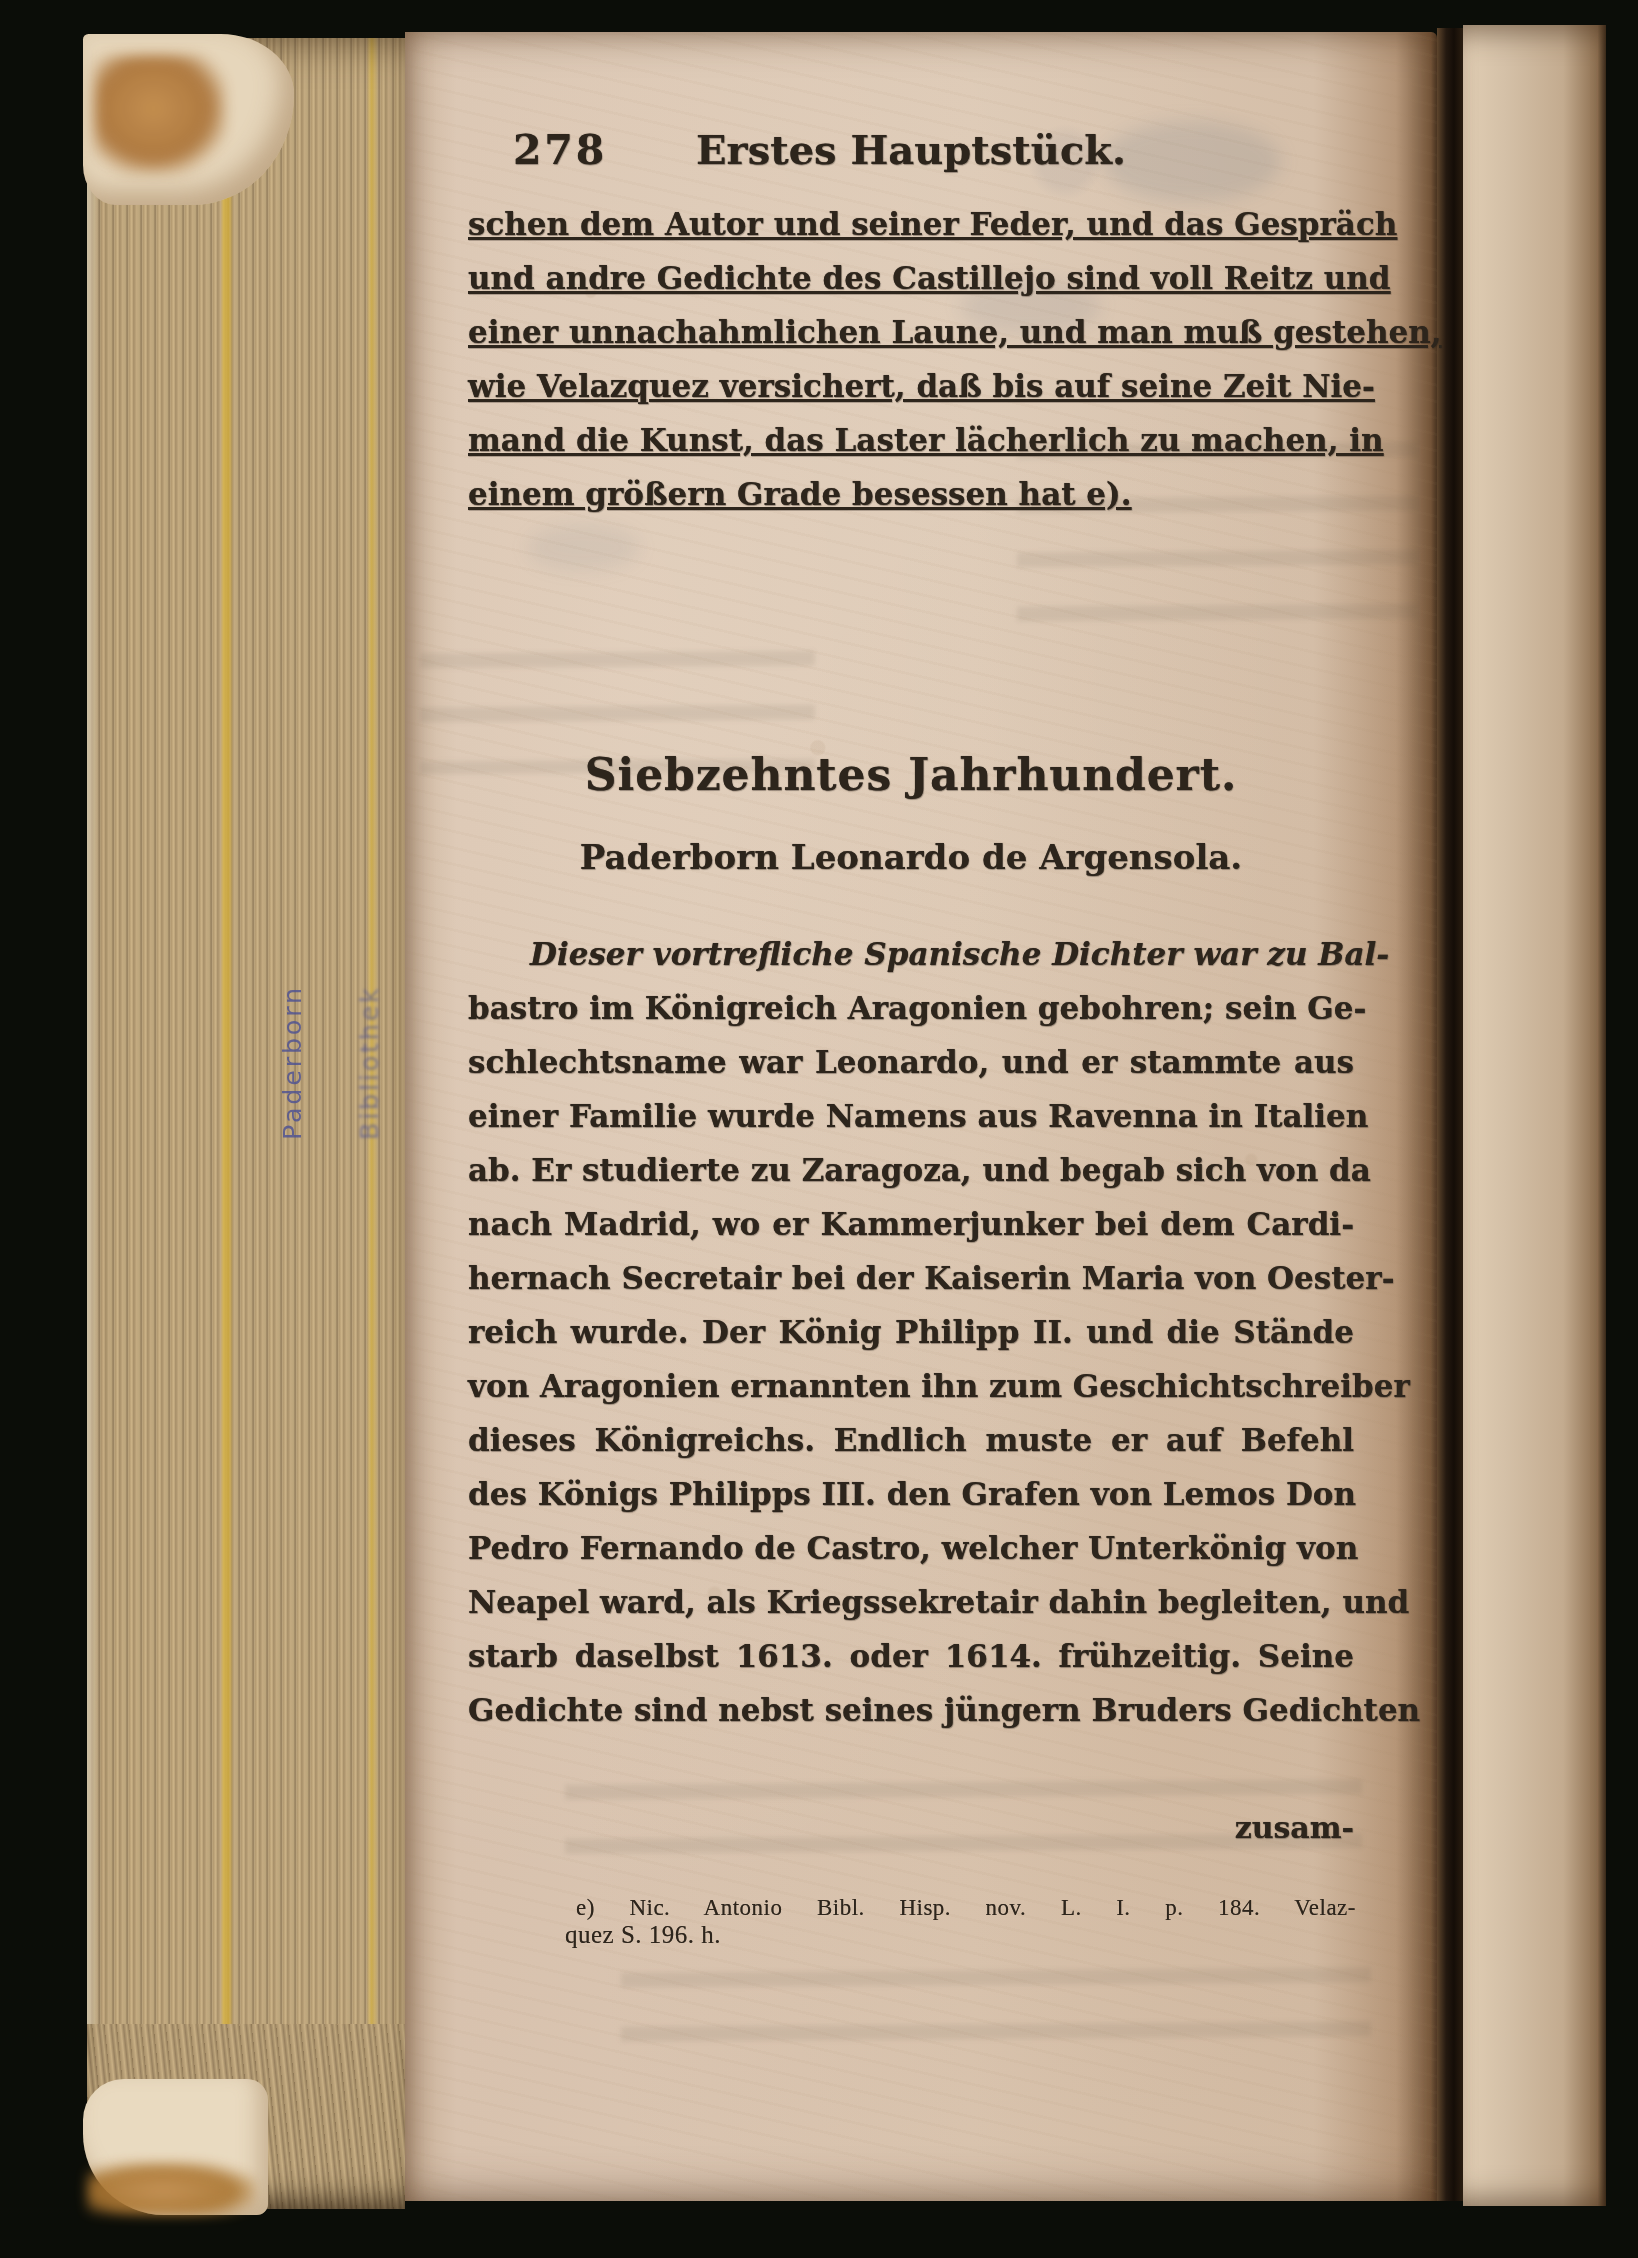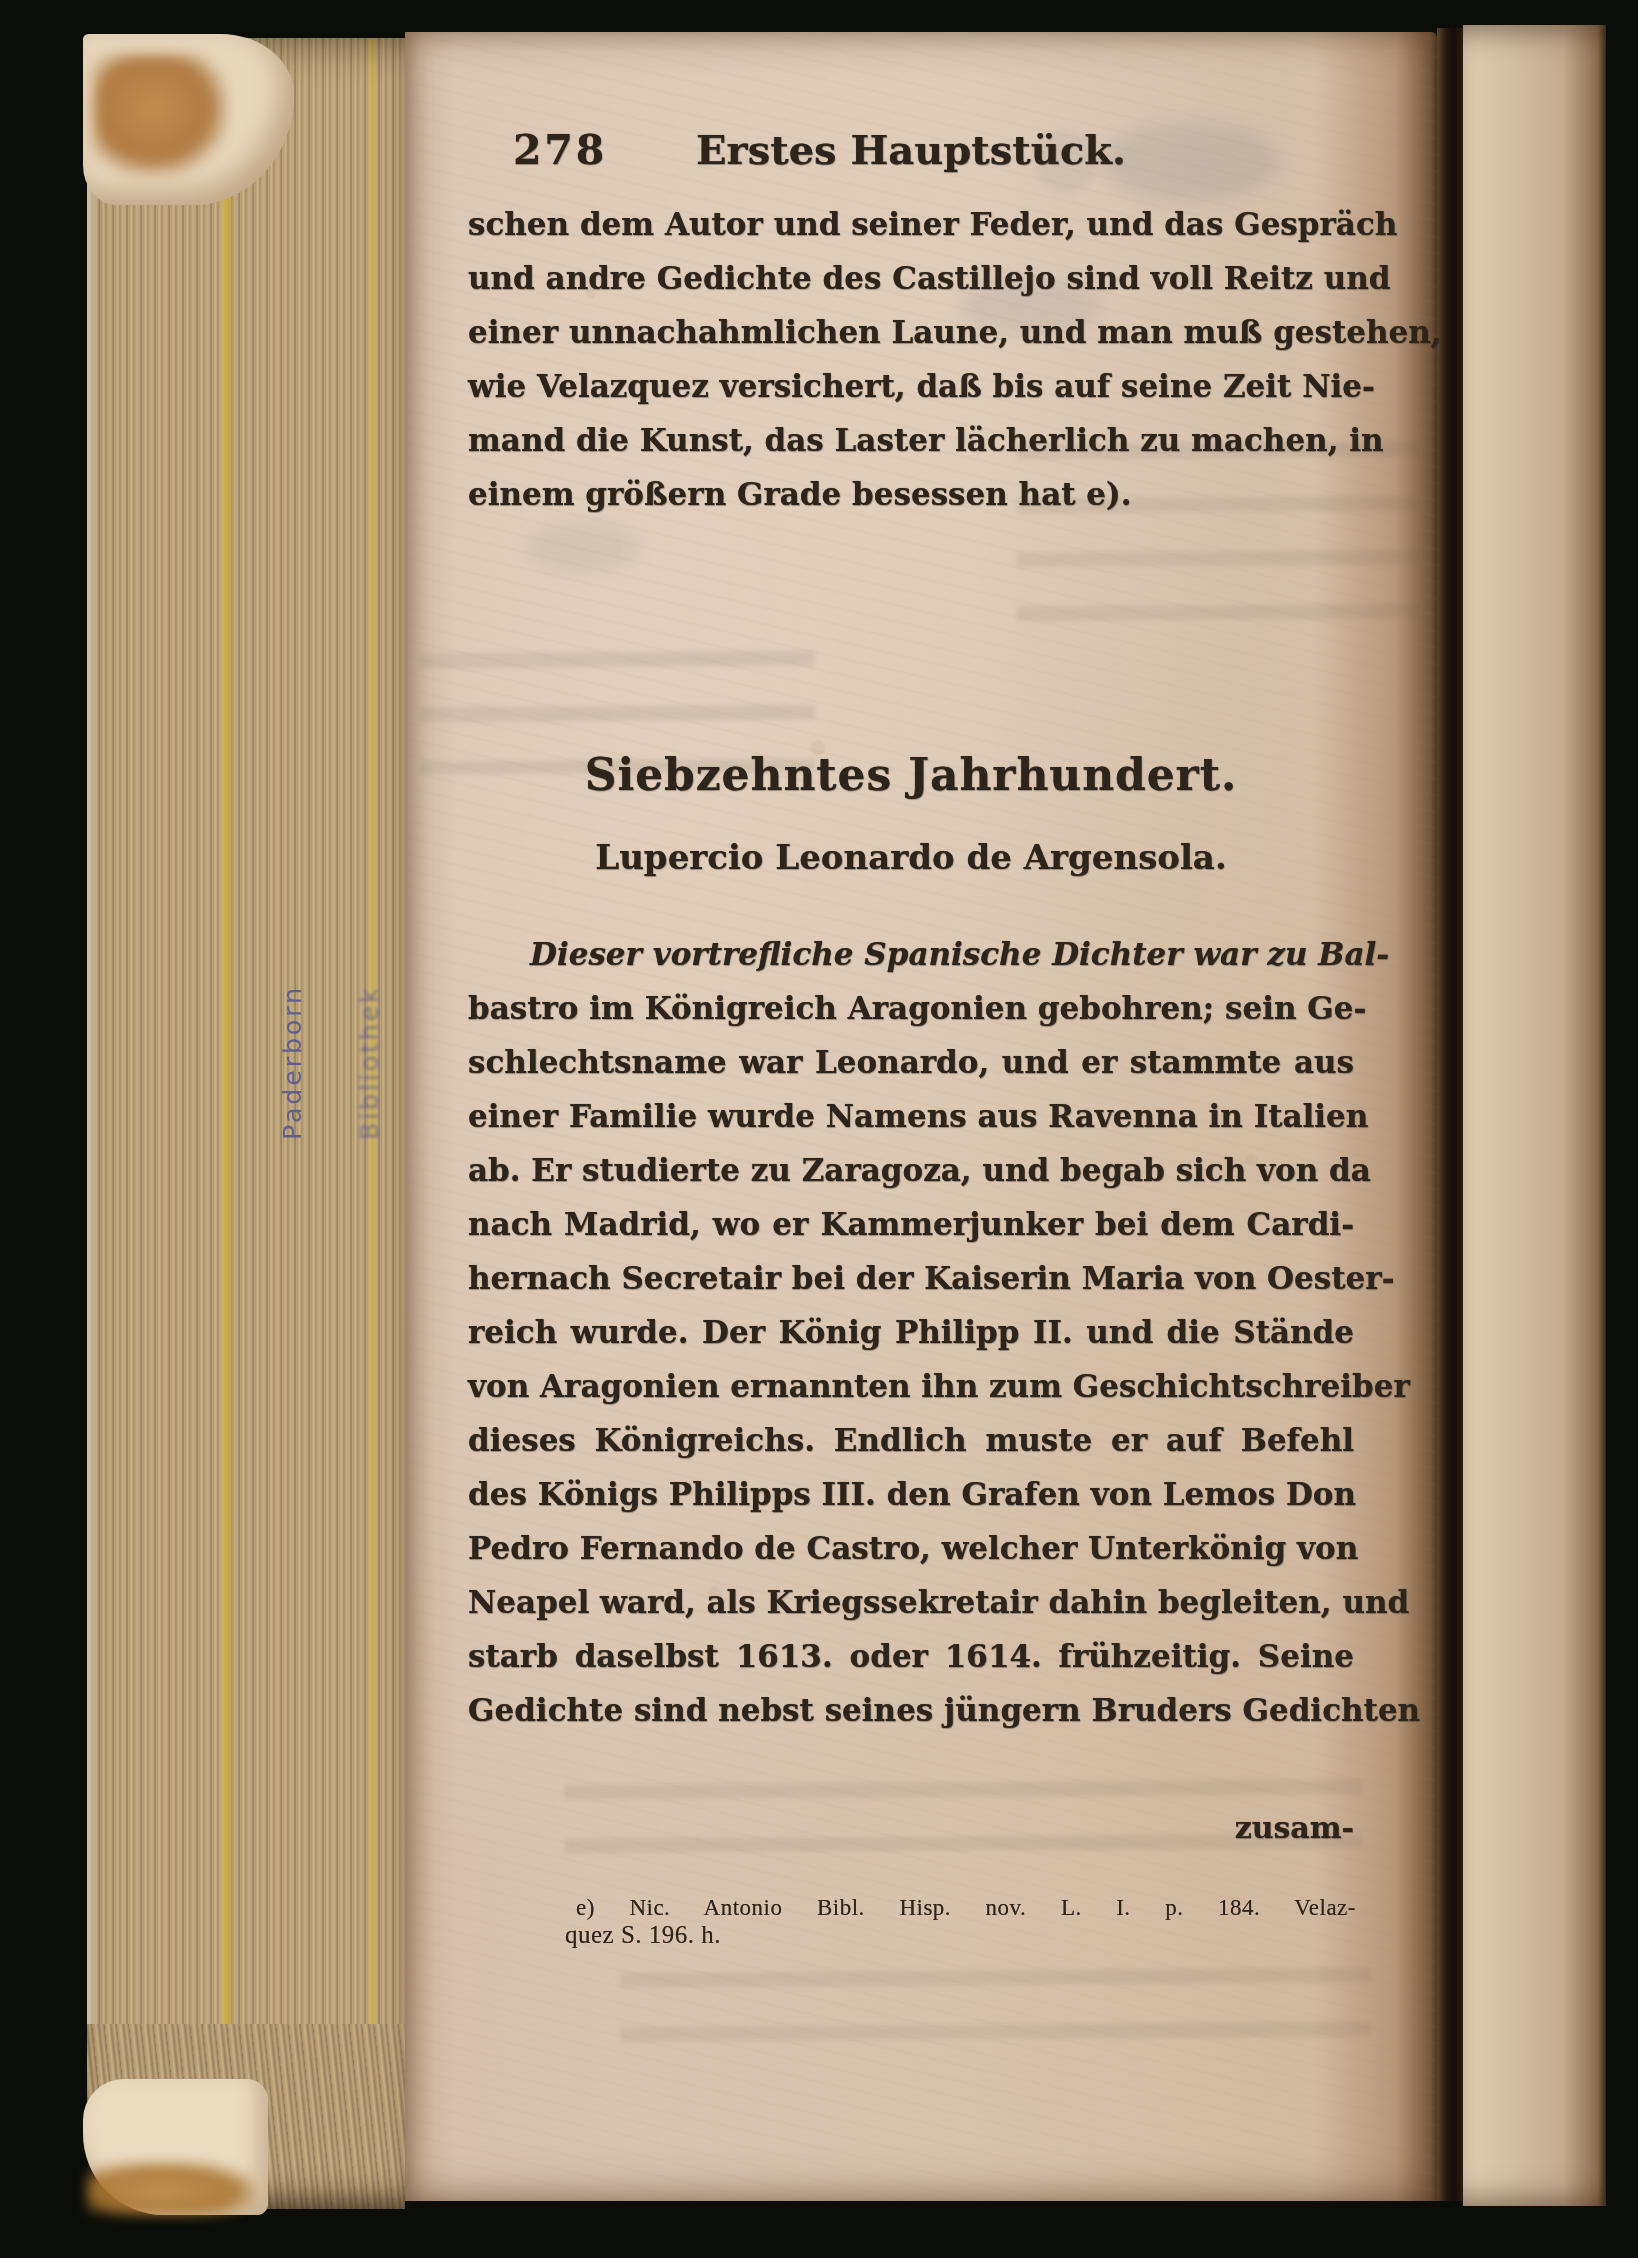--- a/index.html
+++ b/index.html
@@ -106,21 +106,21 @@
   .stamp .inner{right:1.9px;filter:blur(1.5px);opacity:.6;}
   .stamp .outer{left:5.6px;filter:blur(0.7px);}
   
   .ink{
     position:absolute;color:#2d251c;font-weight:bold;
     text-shadow:0 0 0.8px rgba(45,37,28,.7), 0.6px 0.8px 0.9px rgba(45,37,28,.35);
   }
   .page-number{left:513px;top:126px;font-size:41px;letter-spacing:2.8px;}
   .running-header{left:468px;top:126px;width:886px;text-align:center;font-size:40px;}
   .textblock{left:468px;width:886px;}
-  .para1{top:197px;}
+  .para1{top:197px;text-decoration:underline;}
   .para2{top:927px;}
   .line{font-size:31px;height:54px;line-height:54px;
         text-align:justify;text-align-last:justify;text-justify:inter-word;white-space:nowrap;}
   .line.end{text-align-last:left;}
   .line.indent{padding-left:62px;font-style:italic;}
   .section-heading{left:468px;top:749px;width:886px;text-align:center;font-size:44px;letter-spacing:0.9px;}
   .author-heading{left:468px;top:837px;width:886px;text-align:center;font-size:34px;}
   .catchword{left:468px;top:1810px;width:886px;text-align:right;font-size:30px;}
   .footnote-1{left:576px;top:1895px;width:780px;font-family:"Liberation Serif",serif;font-weight:normal;
               font-size:23px;text-align:justify;text-align-last:justify;letter-spacing:0.5px;
@@ -163,21 +163,21 @@
   <div class="ink textblock para1">
     <div class="line">schen dem Autor und seiner Feder, und das Gespräch</div>
     <div class="line">und andre Gedichte des Castillejo sind voll Reitz und</div>
     <div class="line">einer unnachahmlichen Laune, und man muß gestehen,</div>
     <div class="line">wie Velazquez versichert, daß bis auf seine Zeit Nie-</div>
     <div class="line">mand die Kunst, das Laster lächerlich zu machen, in</div>
     <div class="line end">einem größern Grade besessen hat e).</div>
   </div>
 
   <div class="ink section-heading">Siebzehntes Jahrhundert.</div>
-  <div class="ink author-heading">Lupercio Leonardo de Argensola.</div>
+  <div class="ink author-heading">Paderborn Leonardo de Argensola.</div>
 
   <div class="ink textblock para2">
     <div class="line indent">Dieser vortrefliche Spanische Dichter war zu Bal-</div>
     <div class="line">bastro im Königreich Aragonien gebohren; sein Ge-</div>
     <div class="line">schlechtsname war Leonardo, und er stammte aus</div>
     <div class="line">einer Familie wurde Namens aus Ravenna in Italien</div>
     <div class="line">ab. Er studierte zu Zaragoza, und begab sich von da</div>
     <div class="line">nach Madrid, wo er Kammerjunker bei dem Cardi-</div>
     <div class="line">hernach Secretair bei der Kaiserin Maria von Oester-</div>
     <div class="line">reich wurde. Der König Philipp II. und die Stände</div>

